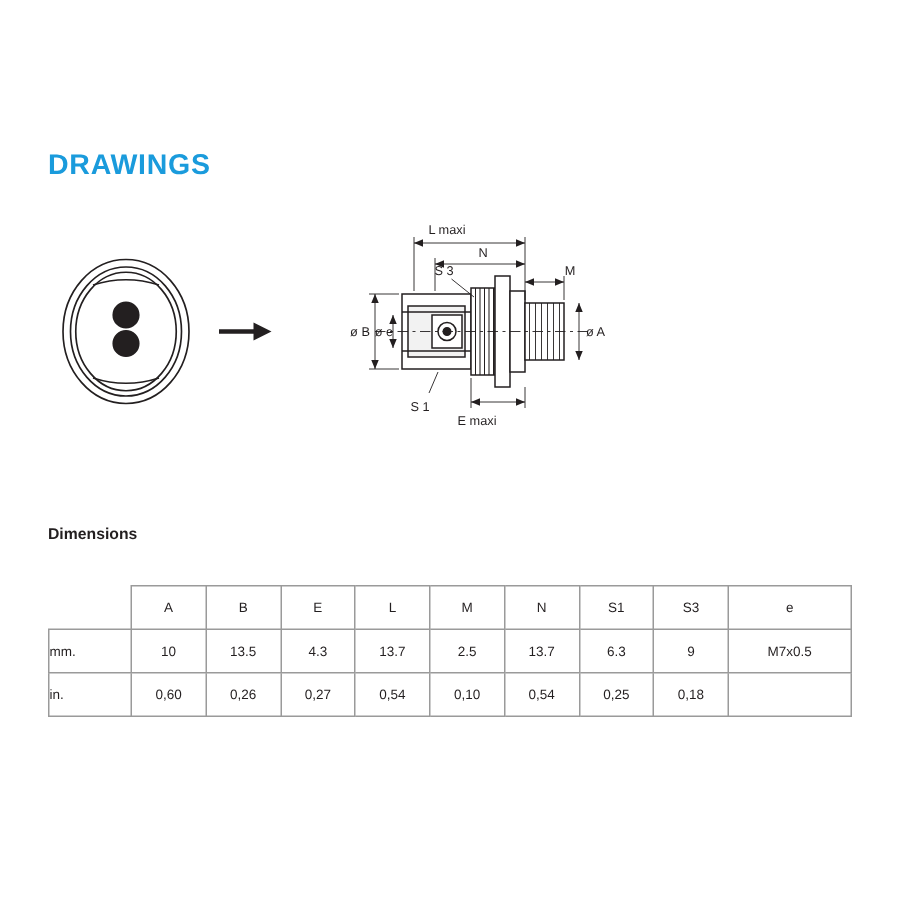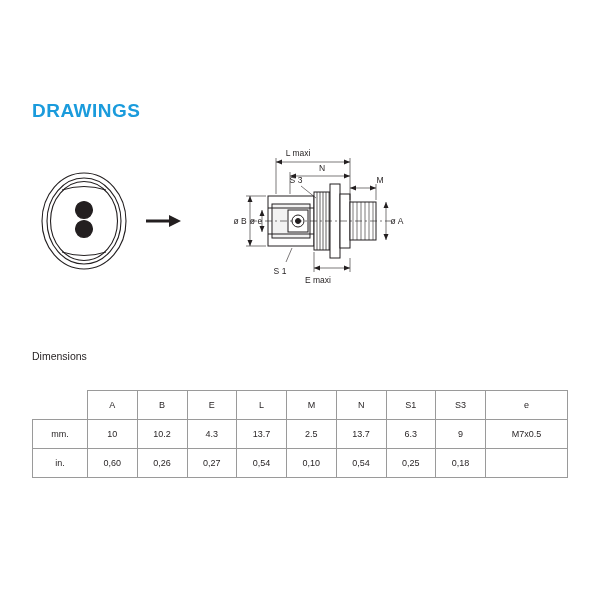--- a/index.html
+++ b/index.html
@@ -33,21 +33,21 @@
     left: 0px;
     top: 136px;
     width: 600px;
     height: 170px;
   }
   .dim-label {
     position: absolute;
     left: 32px;
     top: 350px;
     font-size: 10.5px;
-    font-weight: normal;
+    font-weight: bold;
     color: #231f20;
   }
   table.dims {
     position: absolute;
     left: 32px;
     top: 390px;
     border-collapse: collapse;
     width: 536px;
     font-size: 9px;
   }
@@ -63,21 +63,21 @@
   table.dims tr > *:first-child {
     width: 54px;
     border-left: 1px solid #9a9a9a;
   }
   table.dims thead tr > *:first-child {
     border-top: none;
     border-left: none;
     border-right: 1px solid #9a9a9a;
   }
   table.dims tbody td:first-child {
-    text-align: center;
+    text-align: left;
   }
   .corner-blank {
     border-top: 1px solid transparent !important;
     border-left: 1px solid transparent !important;
   }
   svg { display: block; }
 </style>
 </head>
 <body>
 
@@ -209,21 +209,21 @@
         <th>N</th>
         <th>S1</th>
         <th>S3</th>
         <th>e</th>
       </tr>
     </thead>
     <tbody>
       <tr>
         <td>mm.</td>
         <td>10</td>
-        <td>10.2</td>
+        <td>13.5</td>
         <td>4.3</td>
         <td>13.7</td>
         <td>2.5</td>
         <td>13.7</td>
         <td>6.3</td>
         <td>9</td>
         <td>M7x0.5</td>
       </tr>
       <tr>
         <td>in.</td>

